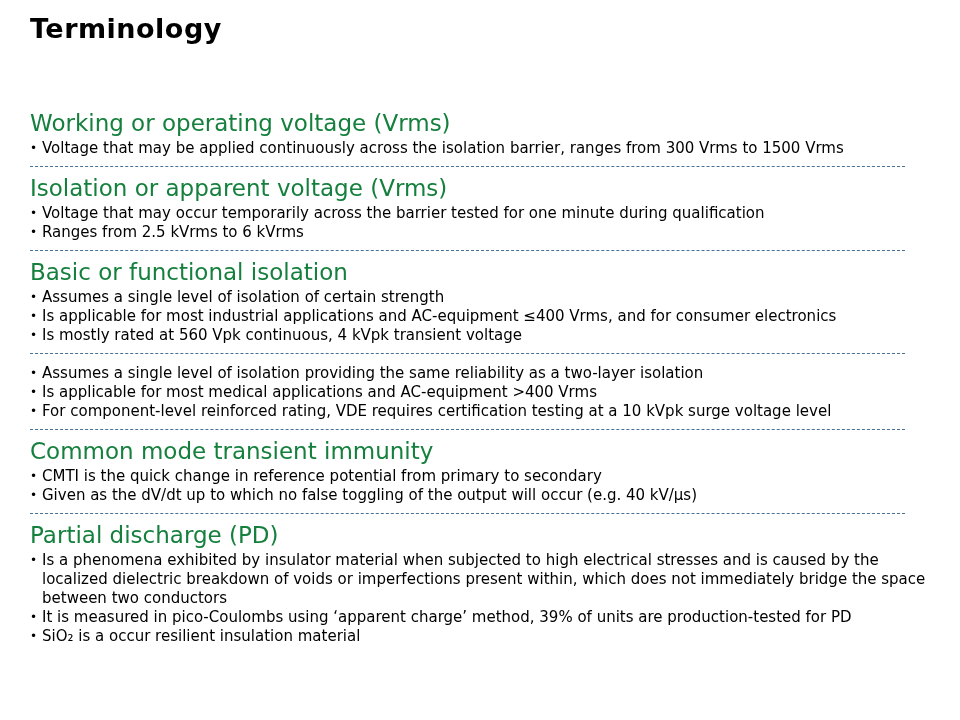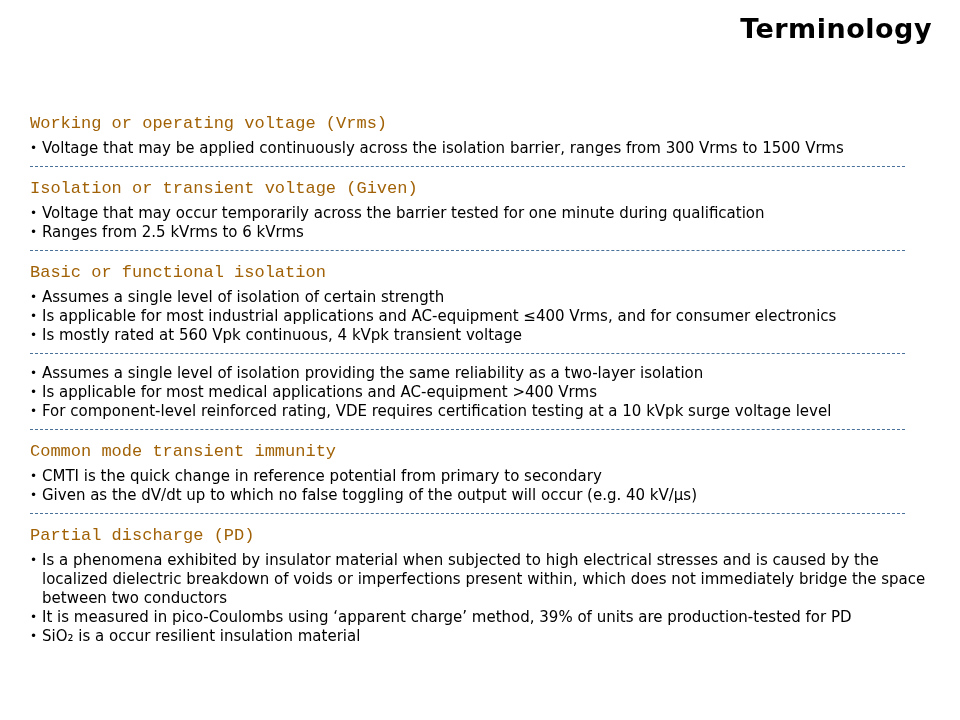--- a/index.html
+++ b/index.html
@@ -10,36 +10,35 @@
     font-family: "DejaVu Sans", "Liberation Sans", sans-serif;
     color: #000000;
     overflow: hidden;
   }
   .slide {
     width: 960px;
     height: 720px;
     padding: 12px 28px 0 30px;
   }
   .slide-title {
-    text-align: right;
+    text-align: left;
     font-size: 27px;
     font-weight: bold;
     letter-spacing: 0.5px;
     line-height: 34px;
   }
   .sections {
     margin-top: 66px;
   }
   .section-heading {
-    font-size: 17px;
+    font-size: 23px;
     font-weight: normal;
     line-height: 23px;
     margin-bottom: 4px;
-    color: #a16207;
-    font-family: Liberation Mono, monospace;
+    color: #15803d;
   }
   .bullets { list-style: none; }
   .bullet {
     display: flex;
     align-items: flex-start;
     font-size: 15px;
     line-height: 19px;
     color: #000000;
   }
   .bullet .marker {
@@ -71,21 +70,21 @@
       <ul class="bullets">
         <li class="bullet">
           <span class="marker">•</span>
           <span class="text">Voltage that may be applied continuously across the isolation barrier, ranges from 300 Vrms to 1500 Vrms</span>
         </li>
       </ul>
     </section>
     <hr class="separator">
 
     <section>
-      <h2 class="section-heading">Isolation or transient voltage (Given)</h2>
+      <h2 class="section-heading">Isolation or apparent voltage (Vrms)</h2>
       <ul class="bullets">
         <li class="bullet">
           <span class="marker">•</span>
           <span class="text">Voltage that may occur temporarily across the barrier tested for one minute during qualification</span>
         </li>
         <li class="bullet">
           <span class="marker">•</span>
           <span class="text">Ranges from 2.5 kVrms to 6 kVrms</span>
         </li>
       </ul>

